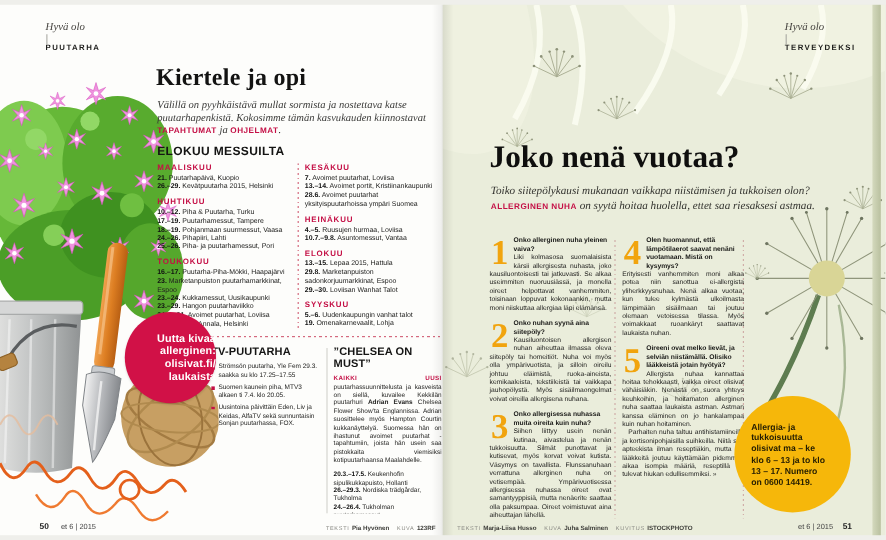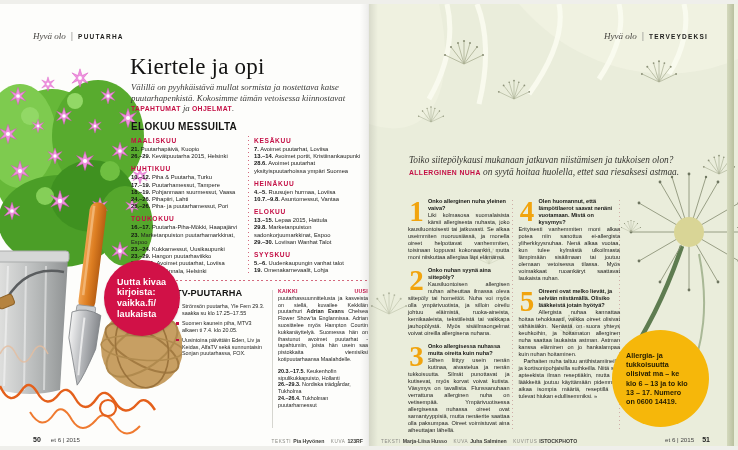--- a/index.html
+++ b/index.html
@@ -9,30 +9,30 @@
     -webkit-font-smoothing:antialiased;
   }
   .page{position:absolute;top:4px;height:442px;width:369px;overflow:hidden;}
   .page-left{left:0;background:#fdfdfb;}
   .page-right{left:369px;background:#eaeddb;}
   .spine{position:absolute;top:4px;left:360px;width:18px;height:442px;z-index:5;
     background:linear-gradient(to right,rgba(0,0,0,0),rgba(0,0,0,.05) 40%,rgba(0,0,0,.09) 52%,rgba(0,0,0,0));pointer-events:none;}
   .page-edge{position:absolute;top:4px;left:727px;width:7px;height:442px;background:linear-gradient(to right,#d4d9bd,#b9c09f);z-index:4;}
 
   
-  .hdr{position:absolute;top:27px;display:flex;align-items:baseline;z-index:6;}
+  .hdr{position:absolute;top:13px;display:flex;align-items:baseline;z-index:6;flex-direction:column;}
   .hdr .brand{font-family:"Liberation Serif",serif;font-style:italic;font-size:9px;color:#44423e;}
   .hdr .hdr-sep{margin:0 5px;color:#9a9a94;font-size:9px;}
   .hdr .section{font-size:6.5px;font-weight:bold;letter-spacing:1.2px;color:#1d1d1b;}
   .hdr-left{left:33px;}
   .hdr-right{right:30px;}
 
   
   .headline-l{position:absolute;left:130px;top:50px;margin:0;font-family:"Liberation Serif",serif;
-    font-weight:normal;font-size:23px;color:#131312;letter-spacing:.2px;z-index:2;}
+    font-weight:bold;font-size:20px;color:#131312;letter-spacing:.2px;z-index:2;}
   .intro-l{position:absolute;left:131px;top:78px;width:233px;margin:0;
     font-family:"Liberation Serif",serif;font-style:italic;font-size:8.8px;line-height:10.6px;color:#3a3a38;z-index:2;}
   .red-caps{font-family:"Liberation Sans",sans-serif;font-style:normal;font-weight:bold;
     font-size:6.8px;letter-spacing:.4px;color:#c40f45;}
   .events-title{position:absolute;left:131px;top:117px;margin:0;font-size:10px;font-weight:bold;
     letter-spacing:.3px;color:#141413;z-index:2;}
   .months-row{position:absolute;left:131px;top:132px;width:238px;height:139px;display:flex;z-index:2;overflow:hidden;}
   .month-col{width:112px;}
   .month-col + .vdots{margin:0 5px;}
   .vdots{width:1px;height:100%;background:repeating-linear-gradient(to bottom,#d4697e 0 1.5px,transparent 1.5px 4px);}
@@ -48,21 +48,21 @@
   .chelsea-col{width:90px;}
   .sec-title{margin:0 0 5px;font-size:9.2px;font-weight:bold;color:#151514;letter-spacing:.1px;}
   .tv-item{position:relative;padding-left:6px;font-size:5.4px;line-height:6.9px;color:#242422;margin-bottom:3px;}
   .tv-item::before{content:"";position:absolute;left:0;top:2px;width:2.8px;height:2.8px;background:#c40f45;}
   .ch-intro{margin:0 0 5px;font-size:5.4px;line-height:6.8px;color:#242422;text-align:justify;}
   .ch-lead{color:#c40f45;font-weight:bold;font-size:5.2px;letter-spacing:.3px;}
   .ch-ev{font-size:5.4px;line-height:6.8px;color:#242422;}
 
   
   .badge{position:absolute;left:104px;top:256px;width:76px;height:76px;border-radius:50%;
-    background:#d11147;z-index:3;display:flex;flex-direction:column;justify-content:center;align-items:flex-start;
+    background:#d11147;z-index:3;display:flex;flex-direction:column;justify-content:center;align-items:flex-end;
     padding-left:13px;box-sizing:border-box;box-shadow:0 1px 2px rgba(0,0,0,.15);}
   .badge-line{color:#fff;font-weight:bold;font-size:9px;line-height:10.6px;letter-spacing:.1px;}
 
   
   .footer-l{position:absolute;left:33px;top:432px;z-index:6;display:flex;align-items:baseline;}
   .pageno{font-size:7px;font-weight:bold;color:#222;}
   .issue{font-size:6.2px;color:#444;margin-left:10px;}
   .credits{position:absolute;top:434px;z-index:6;font-size:5.2px;color:#8a8a84;}
   .credits-l{left:240px;width:128px;text-align:right;}
   .credits-r{left:12px;}
@@ -186,31 +186,31 @@
 
     <path d="M0,330 q10,22 22,4 q7,-11 15,2 q10,18 22,2 q8,-10 16,4 q10,18 22,0 q8,-12 18,4 q10,16 22,2 q8,-10 18,6" stroke="#e4601b" stroke-width="2.4" fill="none"></path>
     <path d="M30,356 q12,20 24,2 q8,-12 18,6 q10,16 24,0 q9,-12 20,6 q10,15 24,0" stroke="#ef7a30" stroke-width="2" fill="none"></path>
     <circle cx="108" cy="352" r="8" fill="none" stroke="#e4601b" stroke-width="2.2"></circle>
   </svg>
 
   <div class="badge">
 
       <div class="badge-line">Uutta kivaa</div>
 
-      <div class="badge-line">kirjoista:</div>
-
-      <div class="badge-line">vaikka.fi/</div>
+      <div class="badge-line">allerginen:</div>
+
+      <div class="badge-line">olisivat.fi/</div>
 
       <div class="badge-line">laukaista</div>
 
   </div>
 
   <h1 class="headline-l">Kiertele ja opi</h1>
 
-  <p class="intro-l"><span>Välillä on pyyhkäistävä mullat sormista ja nostettava katse puutarhapenkistä. Kokosimme tämän vetoisessa kiinnostavat </span><span class="red-caps">TAPAHTUMAT</span><span> ja </span><span class="red-caps">OHJELMAT</span><span>.</span></p>
+  <p class="intro-l"><span>Välillä on pyyhkäistävä mullat sormista ja nostettava katse puutarhapenkistä. Kokosimme tämän kasvukauden kiinnostavat </span><span class="red-caps">TAPAHTUMAT</span><span> ja </span><span class="red-caps">OHJELMAT</span><span>.</span></p>
 
   <h2 class="events-title">ELOKUU MESSUILTA</h2>
 
   <div class="months-row">
     <div class="month-col">
 
         <div class="month">
           <div class="mname">MAALISKUU</div>
 
             <div class="ev"><b class="evd">21.</b> <span>Puutarhapäivä, Kuopio</span></div>
@@ -306,20 +306,21 @@
 
         <div class="tv-item">Strömsön puutarha, Yle Fem 29.3. saakka su klo 17.25–17.55</div>
 
         <div class="tv-item">Suomen kaunein piha, MTV3 alkaen ti 7.4. klo 20.05.</div>
 
         <div class="tv-item">Uusintoina päivittäin Eden, Liv ja Keidas, AlfaTV sekä sunnuntaisin Sonjan puutarhassa, FOX.</div>
 
     </div>
     <div class="col-sep"></div>
     <div class="chelsea-col">
+      <h3 class="sec-title">”CHELSEA ON MUST”</h3>
       <p class="ch-intro"><span class="ch-lead">KAIKKI UUSI</span><span> puutarhassuunnittelusta ja kasveista on siellä, kuvailee Kekkilän puutarhuri </span><b>Adrian Evans</b><span> Chelsea Flower Show’ta Englannissa. Adrian suosittelee myös Hampton Courtin kukkanäyttelyä. Suomessa hän on ihastunut avoimet puutarhat -tapahtumiin, joista hän usein saa pistokkaita viemisiksi kotipuutarhaansa Maalahdelle.</span></p>
       <div>
 
           <div class="ch-ev"><b class="evd">20.3.–17.5.</b> <span>Keukenhofin sipulikukkapuisto, Hollanti</span></div>
 
           <div class="ch-ev"><b class="evd">26.–29.3.</b> <span>Nordiska trädgårdar, Tukholma</span></div>
 
           <div class="ch-ev"><b class="evd">24.–26.4.</b> <span>Tukholman puutarhamessut</span></div>
 
       </div>
@@ -397,22 +398,23 @@
     <use href="#dd" transform="translate(262,228) scale(.5)"></use>
       <use href="#dd" transform="translate(378,228) scale(.5)"></use>
   </svg>
 
   <div class="hdr hdr-right">
     <span class="brand">Hyvä olo</span>
     <span class="hdr-sep">|</span>
     <span class="section">TERVEYDEKSI</span>
   </div>
 
-
-  <p class="intro-r"><span>Toiko siitepölykausi mukanaan jatkuvan niistämisen ja tukkoisen olon? </span><span class="red-caps">ALLERGINEN NUHA</span><span> on syytä hoitaa huolella, ettet saa riesaksesi astmaa.</span></p>
+  <h1 class="headline-r">Joko nenä vuotaa?</h1>
+
+  <p class="intro-r"><span>Toiko siitepölykausi mukanaan vaikkapa niistämisen ja tukkoisen olon? </span><span class="red-caps">ALLERGINEN NUHA</span><span> on syytä hoitaa huolella, ettet saa riesaksesi astmaa.</span></p>
 
   <div class="vdot-r" style="left:143px"></div>
   <div class="vdot-r" style="left:250px"></div>
 
   <div class="qa-cols">
 
       <div class="qa">
         <span class="num">1</span>
         <p class="qq">Onko allerginen nuha yleinen vaiva?</p>
         <p class="qa-body">Liki kolmasosa suomalaisista kärsii allergisesta nuhasta, joko kausiluontoisesti tai jatkuvasti. Se alkaa useimmiten nuoruusiässä, ja monella oireet helpottavat vanhemmiten, toisinaan loppuvat kokonaankin, mutta moni niiskuttaa allergiaa läpi elämänsä.</p>

